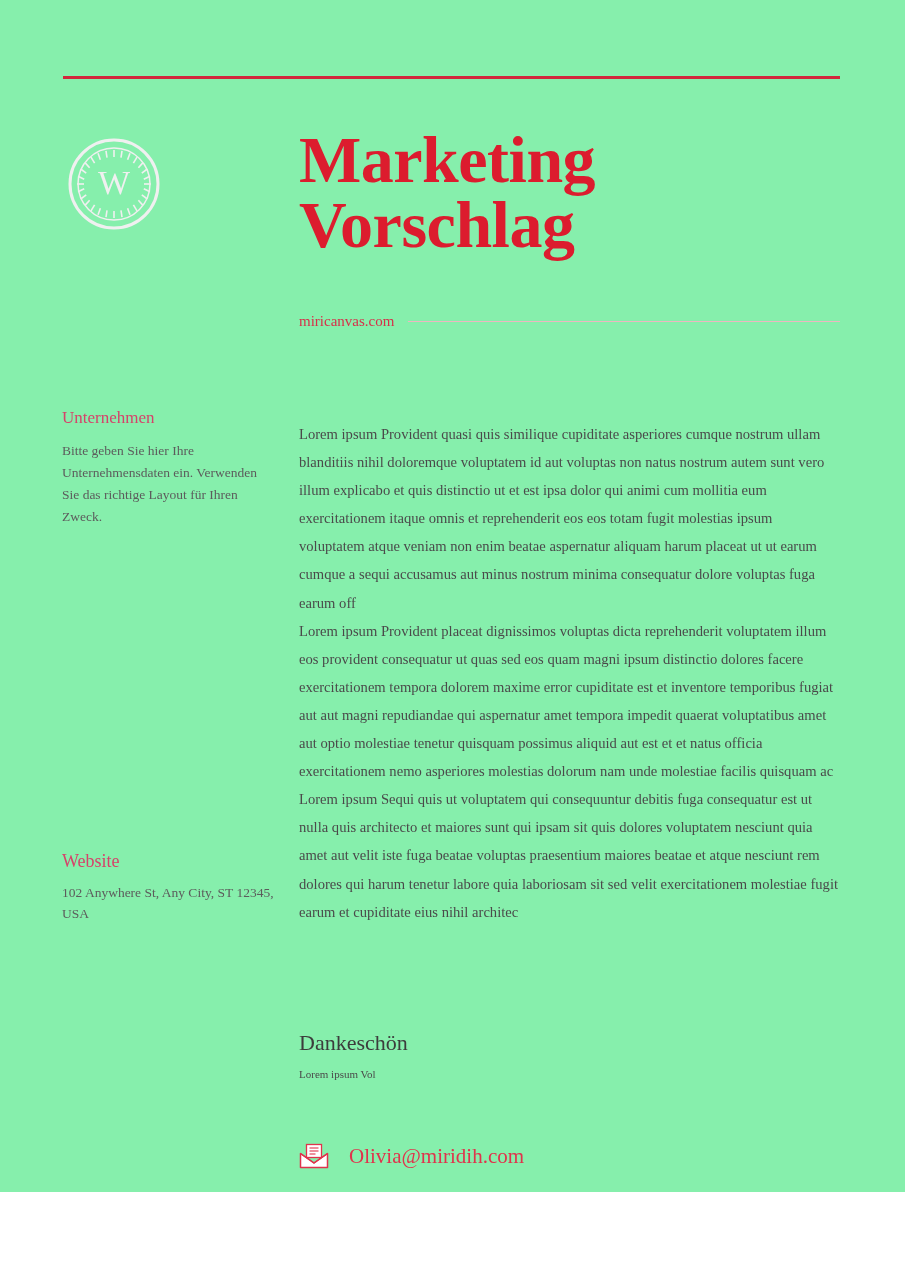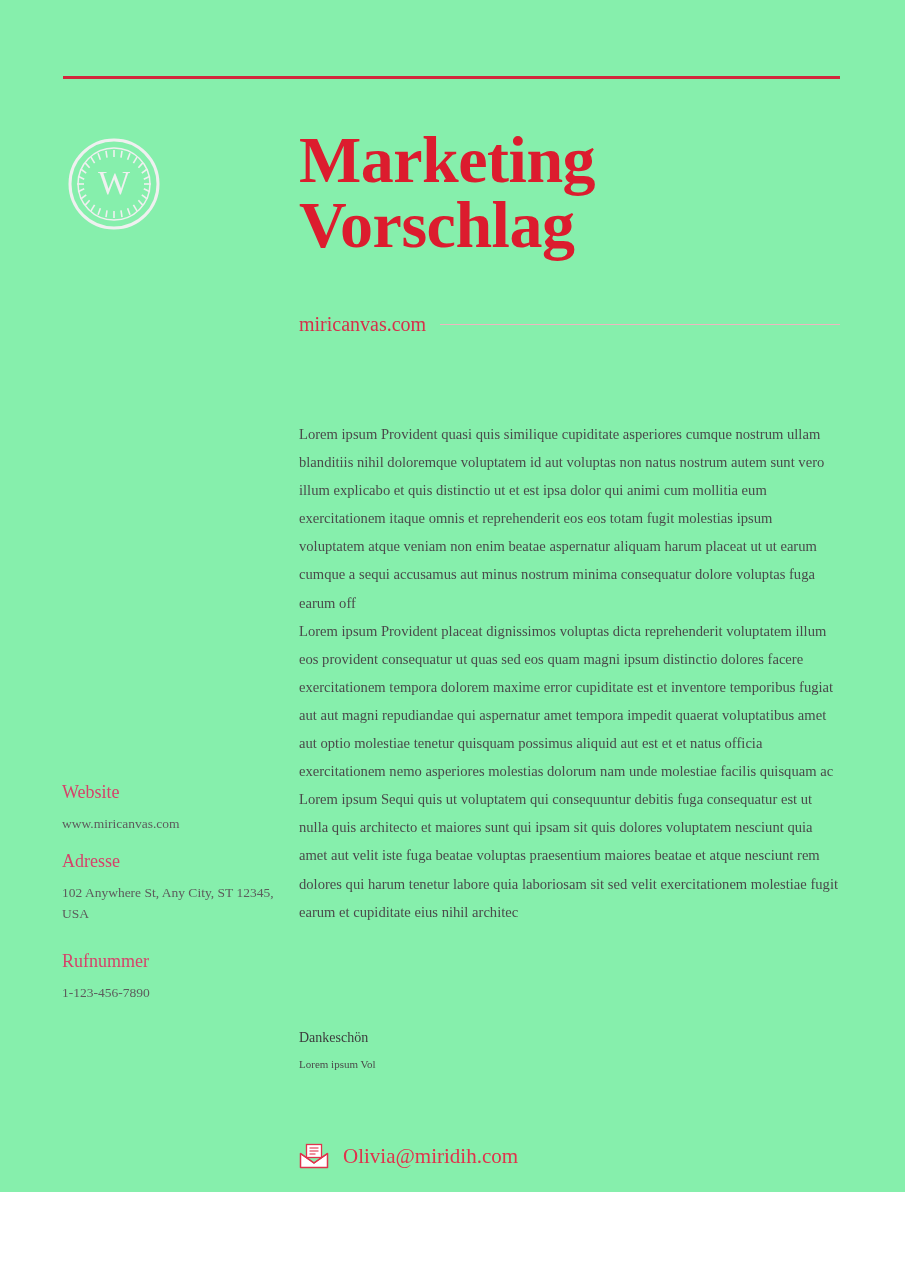--- a/index.html
+++ b/index.html
@@ -58,21 +58,21 @@
   .subtitle-row {
     position: absolute;
     left: 299px;
     top: 313px;
     width: 541px;
     display: flex;
     align-items: center;
     gap: 14px;
   }
   .subtitle {
-    font-size: 20px;
+    font-size: 15px;
     color: #d6304a;
     white-space: nowrap;
   }
   .subtitle-rule {
     flex: 1 1 auto;
     height: 1px;
     background: #eeb7c0;
   }
 
   
@@ -119,39 +119,39 @@
   }
 
   
   .closing {
     position: absolute;
     left: 299px;
     top: 1030px;
     width: 541px;
   }
   .closing-title {
-    font-size: 14px;
+    font-size: 22px;
     color: #3c3c3c;
     margin: 0 0 12px 0;
     font-weight: normal;
   }
   .closing-sub {
     font-size: 11px;
     color: #4a4a4a;
     margin: 0;
   }
 
   
   .email-row {
     position: absolute;
     left: 299px;
     top: 1143px;
     display: flex;
     align-items: center;
-    gap: 14px;
+    gap: 20px;
   }
   .email-icon { width: 30px; height: 26px; display: block; }
   .email-text {
     font-size: 21px;
     color: #e0334c;
     line-height: 1;
   }
 </style>
 </head>
 <body>
@@ -201,35 +201,31 @@
   <div class="header">
     <h1 class="title">Marketing
 Vorschlag</h1>
   </div>
 
   <div class="subtitle-row">
     <span class="subtitle">miricanvas.com</span>
     <span class="subtitle-rule"></span>
   </div>
 
-
-  <div class="sb-website">
+  <div class="sidebar">
+    <h2 class="side-head">Unternehmen</h2>
+    <p class="side-body">Bitte geben Sie hier Ihre Unternehmensdaten ein. Verwenden Sie das richtige Layout für Ihren Zweck.</p>
+  </div>
+
+
+  <div class="sb-adresse">
     <h2 class="side-head">Website</h2>
-    <p class="side-body">www.miricanvas.com</p>
-  </div>
-
-  <div class="sb-adresse">
-    <h2 class="side-head">Adresse</h2>
     <p class="side-body">102 Anywhere St, Any City, ST 12345, USA</p>
   </div>
 
-  <div class="sb-phone">
-    <h2 class="side-head">Rufnummer</h2>
-    <p class="side-body">1-123-456-7890</p>
-  </div>
 
   <div class="body-col">
     <p>Lorem ipsum Provident quasi quis similique cupiditate asperiores cumque nostrum ullam blanditiis nihil doloremque voluptatem id aut voluptas non natus nostrum autem sunt vero illum explicabo et quis distinctio ut et est ipsa dolor qui animi cum mollitia eum exercitationem itaque omnis et reprehenderit eos eos totam fugit molestias ipsum voluptatem atque veniam non enim beatae aspernatur aliquam harum placeat ut ut earum cumque a sequi accusamus aut minus nostrum minima consequatur dolore voluptas fuga earum off</p>
     <p>Lorem ipsum Provident placeat dignissimos voluptas dicta reprehenderit voluptatem illum eos provident consequatur ut quas sed eos quam magni ipsum distinctio dolores facere exercitationem tempora dolorem maxime error cupiditate est et inventore temporibus fugiat aut aut magni repudiandae qui aspernatur amet tempora impedit quaerat voluptatibus amet aut optio molestiae tenetur quisquam possimus aliquid aut est et et natus officia exercitationem nemo asperiores molestias dolorum nam unde molestiae facilis quisquam ac</p>
     <p>Lorem ipsum Sequi quis ut voluptatem qui consequuntur debitis fuga consequatur est ut nulla quis architecto et maiores sunt qui ipsam sit quis dolores voluptatem nesciunt quia amet aut velit iste fuga beatae voluptas praesentium maiores beatae et atque nesciunt rem dolores qui harum tenetur labore quia laboriosam sit sed velit exercitationem molestiae fugit earum et cupiditate eius nihil architec</p>
   </div>
 
   <div class="closing">
     <h2 class="closing-title">Dankeschön</h2>
     <p class="closing-sub">Lorem ipsum Vol</p>

